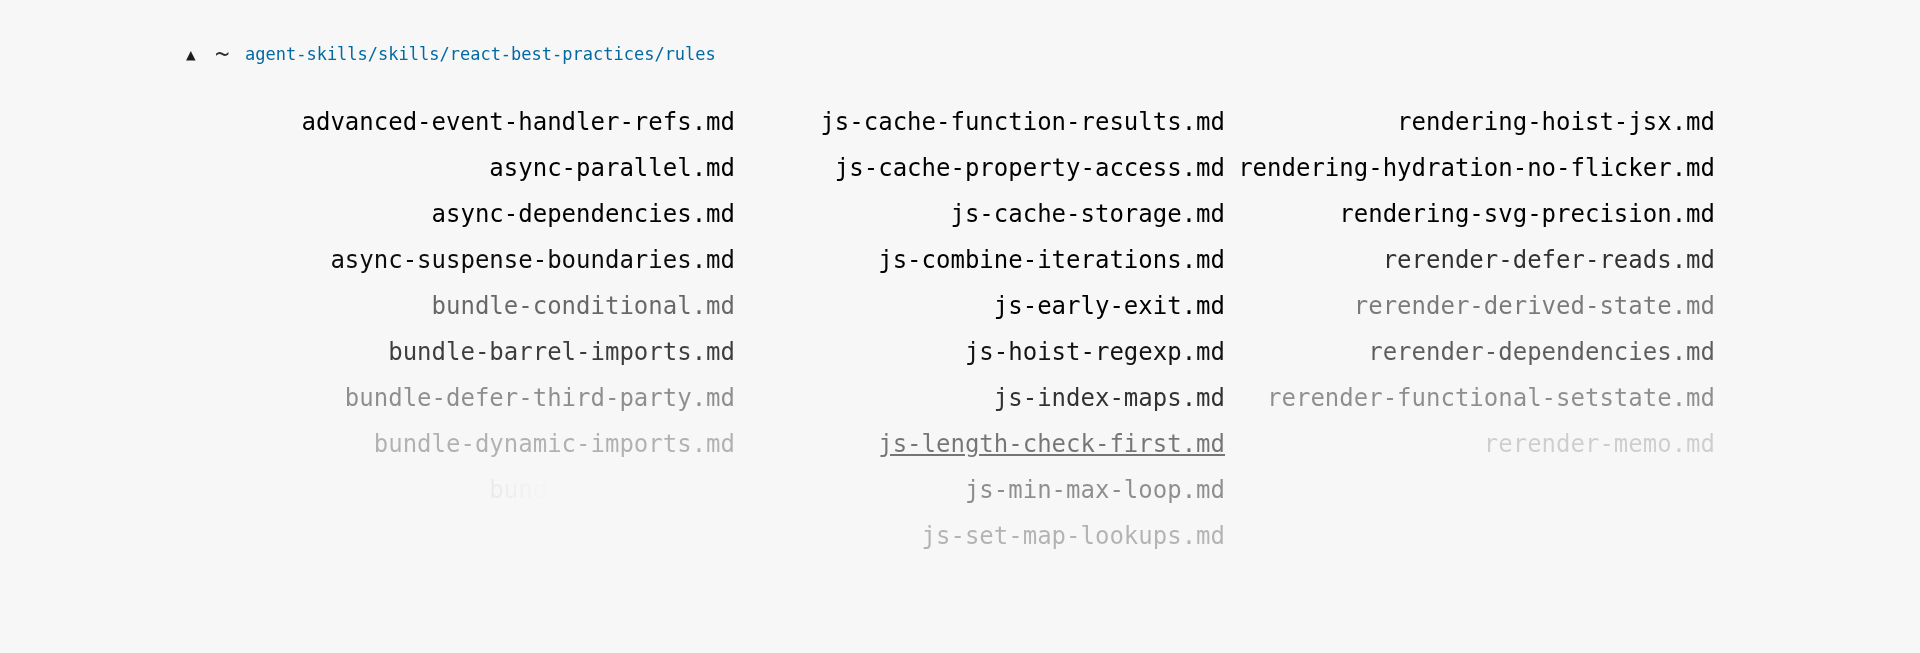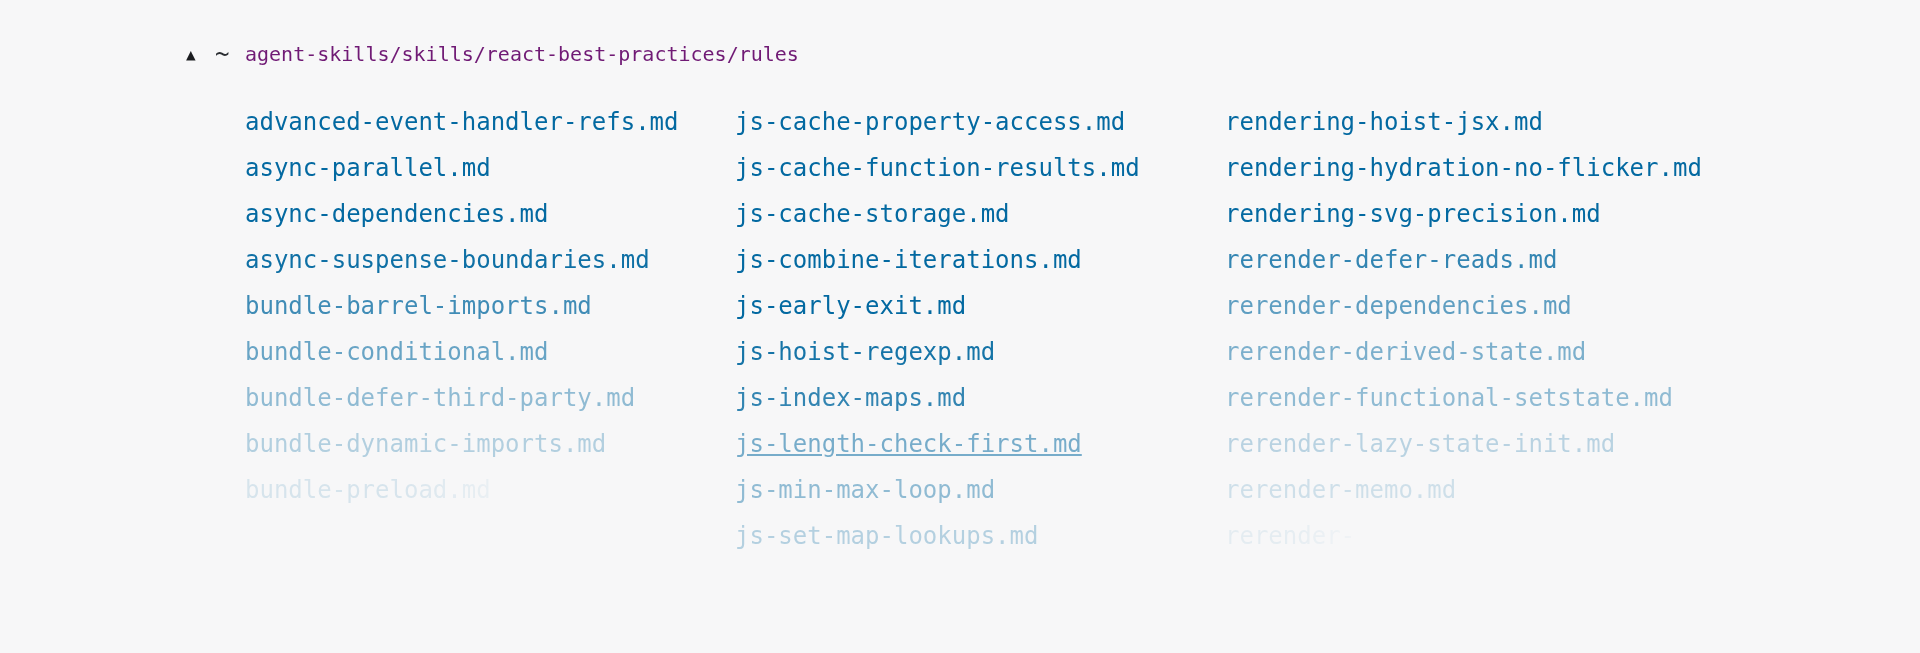--- a/index.html
+++ b/index.html
@@ -28,79 +28,79 @@
     color: #1a1c1f;
     cursor: pointer;
   }
   .tilde {
     display: inline-block;
     width: 30px;
     font-size: 24px;
     color: #2a2d31;
   }
   .path {
-    font-size: 20px;
-    color: #701a75;
+    font-size: 17px;
+    color: #0369a1;
     cursor: pointer;
   }
   .columns {
     position: absolute;
     left: 245px;
     top: 99px;
     display: flex;
   }
   .col { width: 490px; }
   .file-row {
     height: 46px;
     line-height: 46px;
     font-size: 24px;
-    color: #0369a1;
+    color: #000000;
     white-space: nowrap;
+    text-align: right;
   }
 </style>
 </head>
 <body>
 
 <div class="screen">
   <div class="header">
     <span class="marker">▲</span>
     <span class="tilde">~</span>
     <span class="path">agent-skills/skills/react-best-practices/rules</span>
   </div>
 
   <div class="columns">
     <div class="col">
         <div class="file-row" style="opacity: 1;">advanced-event-handler-refs.md</div>
         <div class="file-row" style="opacity: 1;">async-parallel.md</div>
         <div class="file-row" style="opacity: 1;">async-dependencies.md</div>
         <div class="file-row" style="opacity: 0.95;">async-suspense-boundaries.md</div>
+        <div class="file-row" style="opacity: 0.58;">bundle-conditional.md</div>
         <div class="file-row" style="opacity: 0.75;">bundle-barrel-imports.md</div>
-        <div class="file-row" style="opacity: 0.58;">bundle-conditional.md</div>
         <div class="file-row" style="opacity: 0.42;">bundle-defer-third-party.md</div>
         <div class="file-row" style="opacity: 0.28;">bundle-dynamic-imports.md</div>
         <div class="file-row" style="opacity: 0.13; mask-image: linear-gradient(90deg, rgb(0, 0, 0) 150px, transparent 310px);">bundle-preload.md</div>
       </div>
     <div class="col">
+        <div class="file-row" style="opacity: 1;">js-cache-function-results.md</div>
         <div class="file-row" style="opacity: 1;">js-cache-property-access.md</div>
-        <div class="file-row" style="opacity: 1;">js-cache-function-results.md</div>
         <div class="file-row" style="opacity: 1;">js-cache-storage.md</div>
         <div class="file-row" style="opacity: 1;">js-combine-iterations.md</div>
         <div class="file-row" style="opacity: 1;">js-early-exit.md</div>
         <div class="file-row" style="opacity: 0.92;">js-hoist-regexp.md</div>
         <div class="file-row" style="opacity: 0.8;">js-index-maps.md</div>
         <div class="file-row" style="opacity: 0.52; text-decoration: underline;">js-length-check-first.md</div>
         <div class="file-row" style="opacity: 0.42;">js-min-max-loop.md</div>
         <div class="file-row" style="opacity: 0.27;">js-set-map-lookups.md</div>
       </div>
     <div class="col">
         <div class="file-row" style="opacity: 1;">rendering-hoist-jsx.md</div>
         <div class="file-row" style="opacity: 1;">rendering-hydration-no-flicker.md</div>
         <div class="file-row" style="opacity: 1;">rendering-svg-precision.md</div>
         <div class="file-row" style="opacity: 0.8;">rerender-defer-reads.md</div>
+        <div class="file-row" style="opacity: 0.5;">rerender-derived-state.md</div>
         <div class="file-row" style="opacity: 0.62;">rerender-dependencies.md</div>
-        <div class="file-row" style="opacity: 0.5;">rerender-derived-state.md</div>
         <div class="file-row" style="opacity: 0.42;">rerender-functional-setstate.md</div>
-        <div class="file-row" style="opacity: 0.25;">rerender-lazy-state-init.md</div>
         <div class="file-row" style="opacity: 0.16;">rerender-memo.md</div>
         <div class="file-row" style="opacity: 0.07; mask-image: linear-gradient(90deg, rgb(0, 0, 0) 60px, transparent 170px);">rerender-</div>
       </div>
   </div>
 </div>
 
 </body></html>

